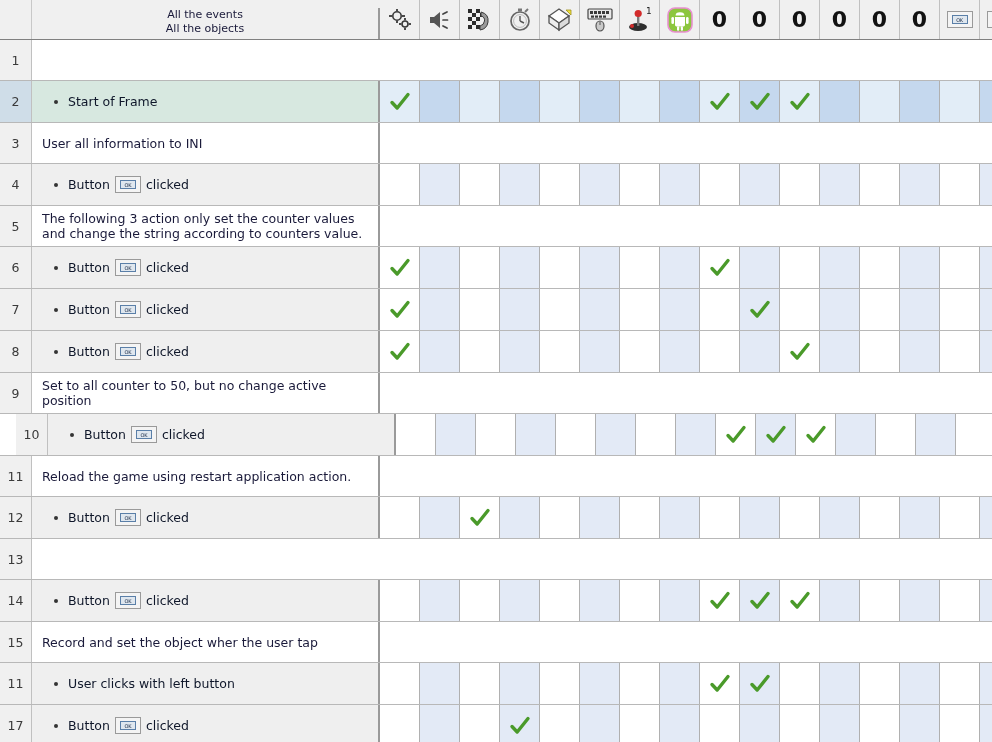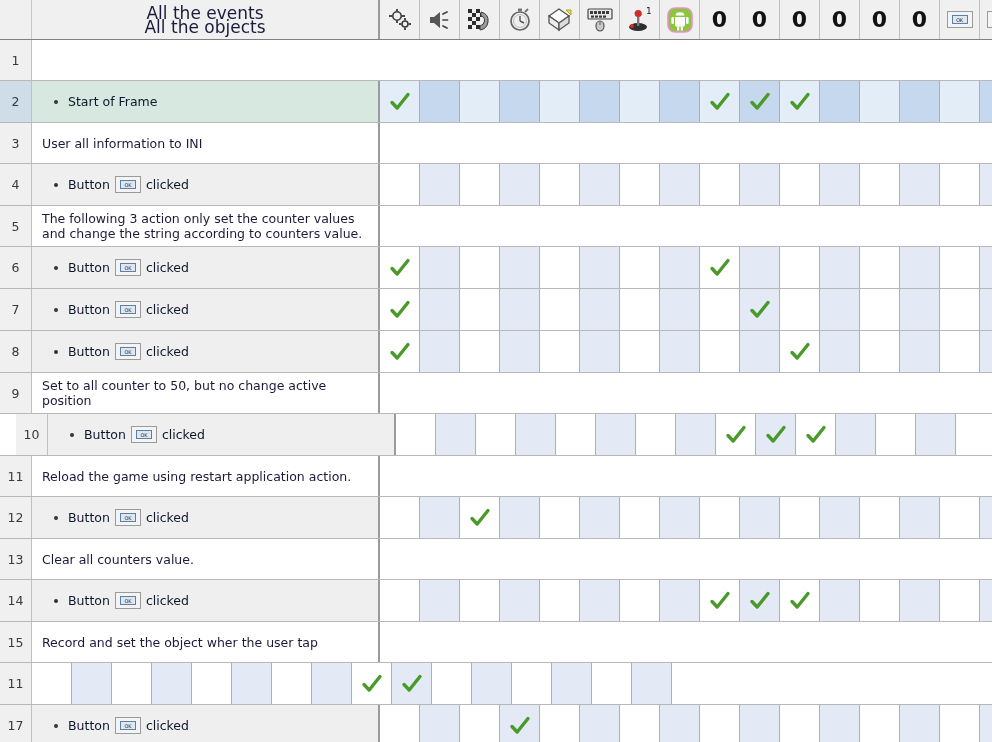--- a/index.html
+++ b/index.html
@@ -29,26 +29,27 @@
     flex: 0 0 32px;
     background: #f0f0f0;
     border-right: 1px solid #c8c8c8;
   }
   .hdr-title {
     flex: 0 0 348px;
     width: 348px;
     display: flex;
     flex-direction: column;
     align-items: center;
-    justify-content: center;
-    font-size: 17px;
+    justify-content: flex-start;
+    font-size: 11px;
     color: #1a1a3a;
     line-height: 14px;
     background: #f0f0f0;
     border-right: 2px solid #9a9a9a;
+    margin-top: 8px;
   }
   .hdr-cols {
     display: flex;
     flex: 1 1 auto;
   }
   .hdr-col {
     width: 40px;
     flex: 0 0 40px;
     background: #f0f0f0;
     border-right: 1px solid #c0c0c0;
@@ -605,23 +606,20 @@
           <div class="cell"></div>
           <div class="cell alt"></div>
           <div class="cell"></div>
           <div class="cell alt"></div>
           <div class="cell"></div>
           <div class="cell alt"></div>
         </div>
       </div>
       <div class="row comment" style="height: 41px;">
         <div class="rownum">13</div>
-        <div class="rowlabel">
-          <span>Clear all counters value.</span>
-        </div>
         <div class="cells">
           <div class="cell" style="flex: 1 1 auto; width: auto;"></div>
         </div>
       </div>
       <div class="row event" style="height: 42px;">
         <div class="rownum">14</div>
         <div class="rowlabel">
           <span class="bullet"></span>
           <span class="evt-text">Button</span>
           <span class="btnicon">
@@ -664,20 +662,24 @@
         <div class="rownum">15</div>
         <div class="rowlabel">
           <span>Record and set the object wher the user tap</span>
         </div>
         <div class="cells">
           <div class="cell" style="flex: 1 1 auto; width: auto;"></div>
         </div>
       </div>
       <div class="row event" style="height: 42px;">
         <div class="rownum">11</div>
+        <div class="rowlabel">
+          <span class="bullet"></span>
+          <span class="evt-text">User clicks with left button</span>
+        </div>
         <div class="cells">
           <div class="cell"></div>
           <div class="cell alt"></div>
           <div class="cell"></div>
           <div class="cell alt"></div>
           <div class="cell"></div>
           <div class="cell alt"></div>
           <div class="cell"></div>
           <div class="cell alt"></div>
           <div class="cell">

